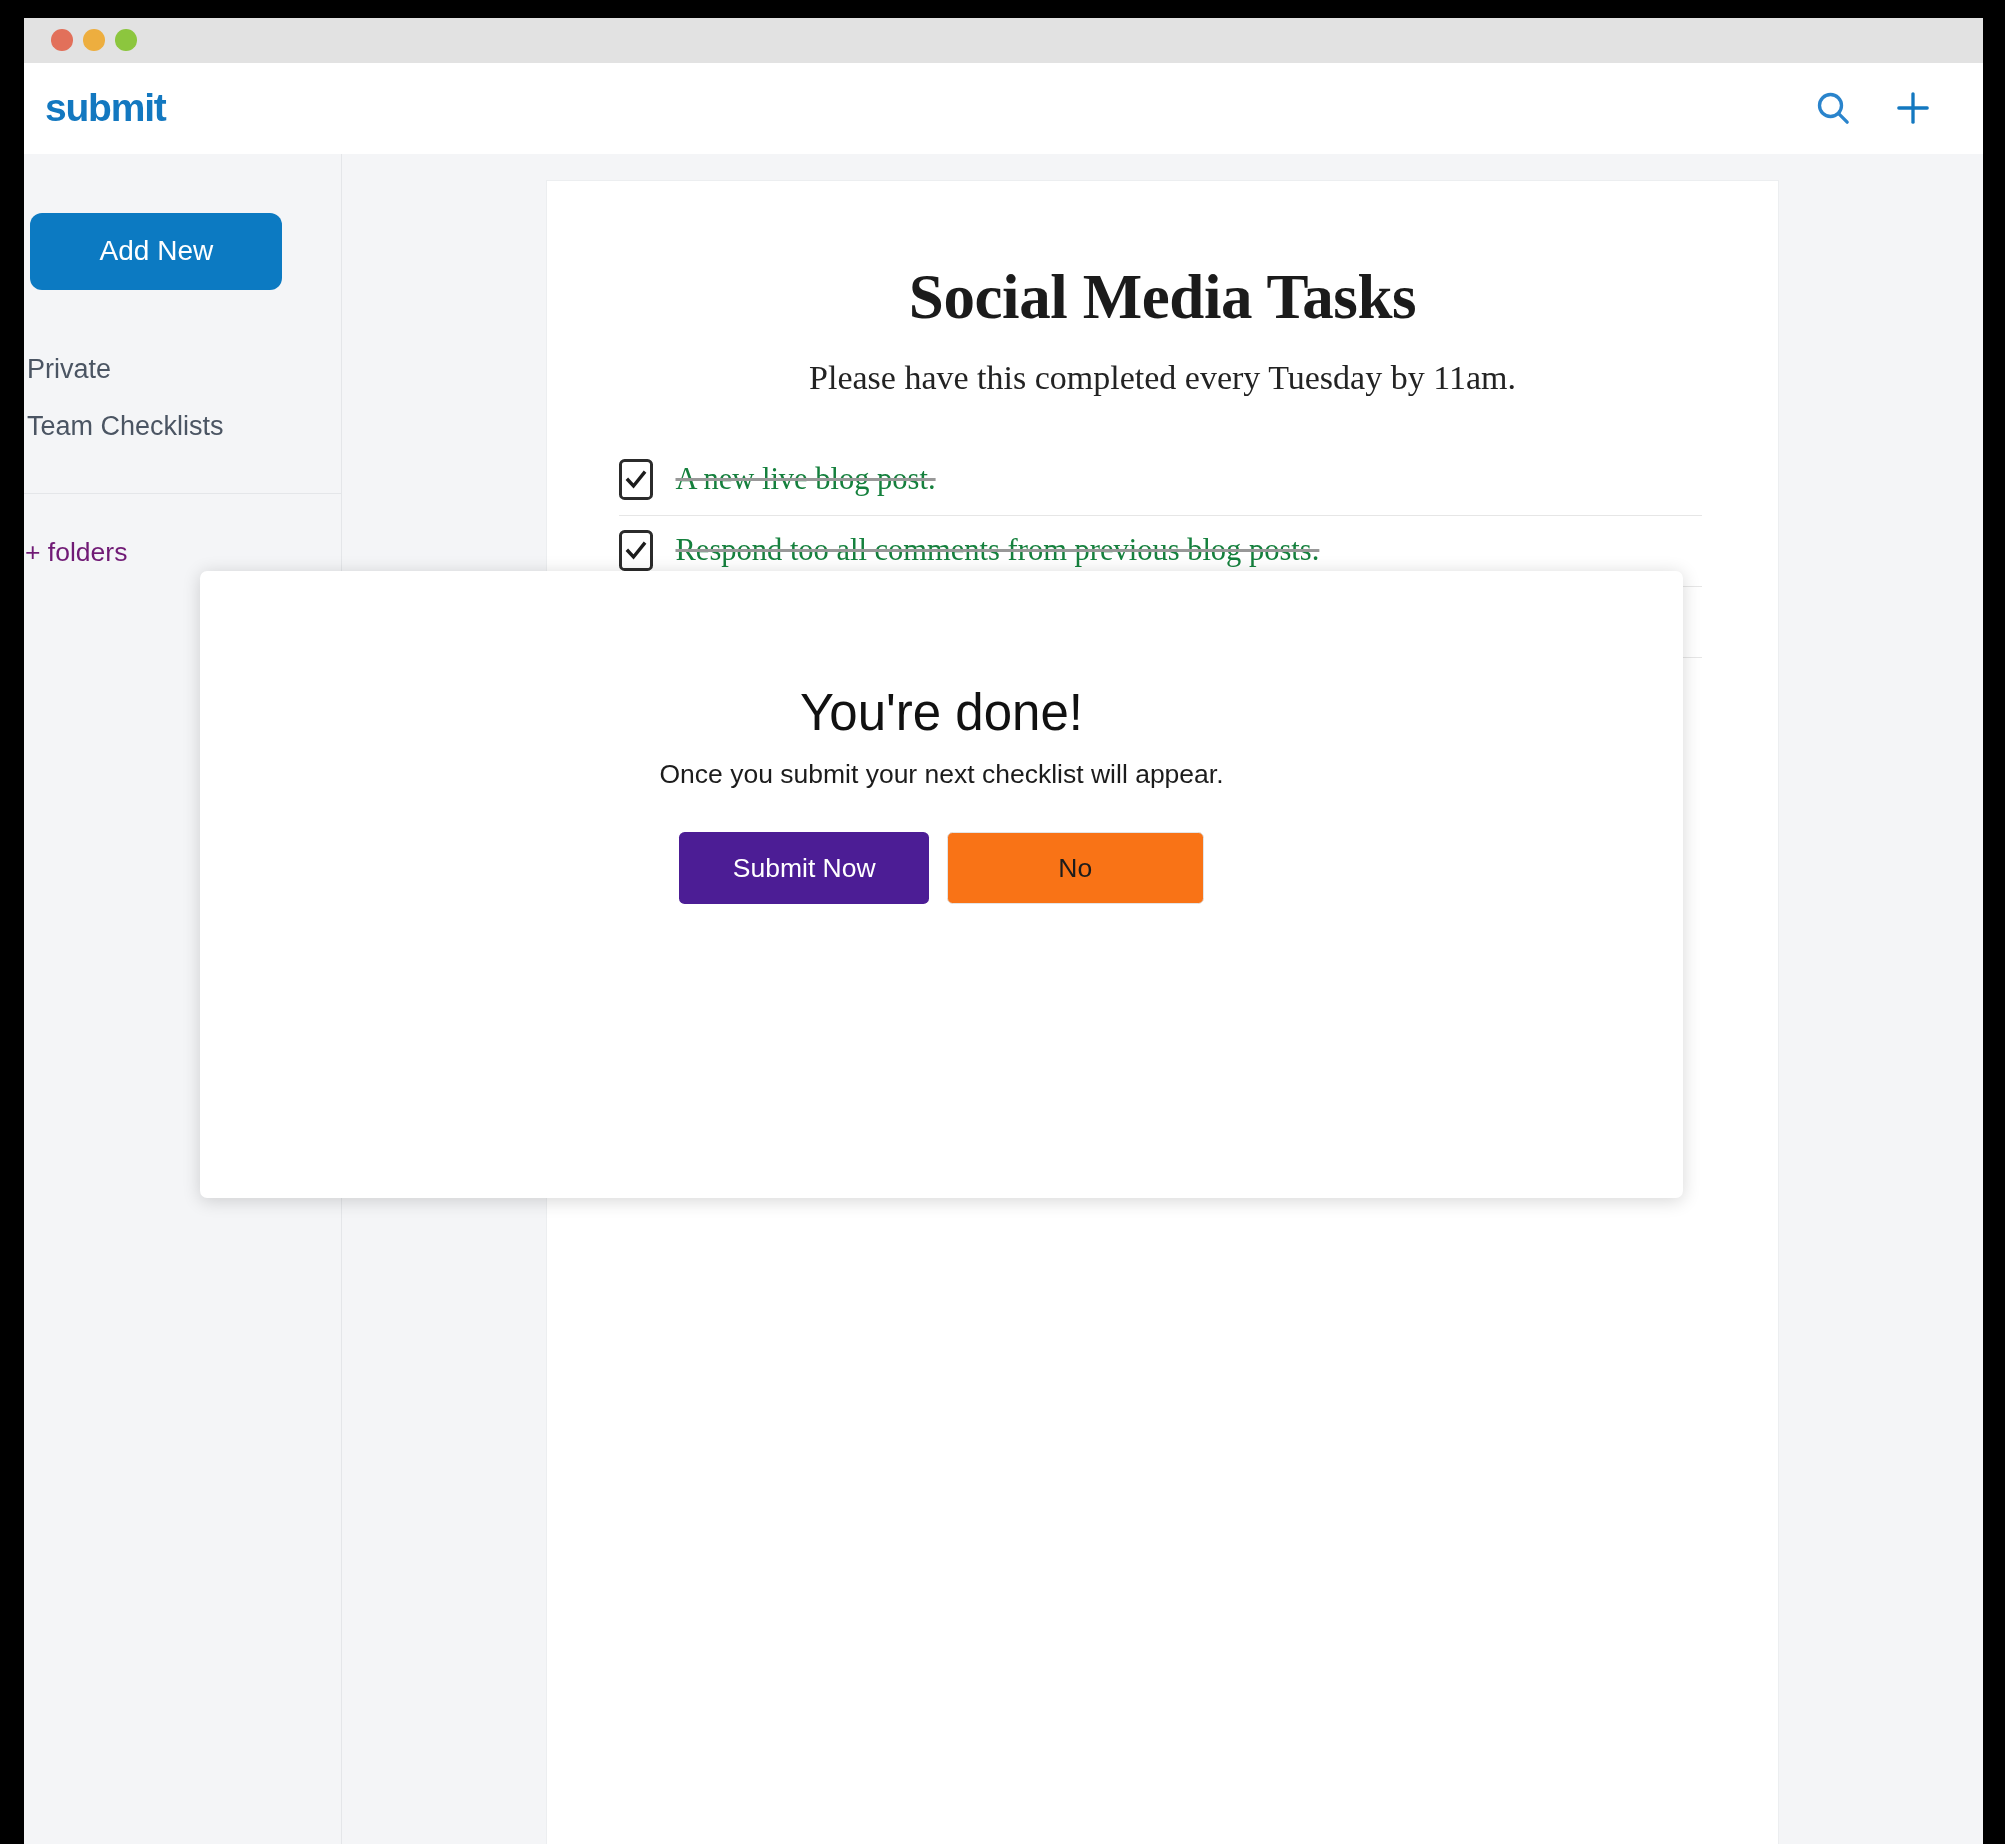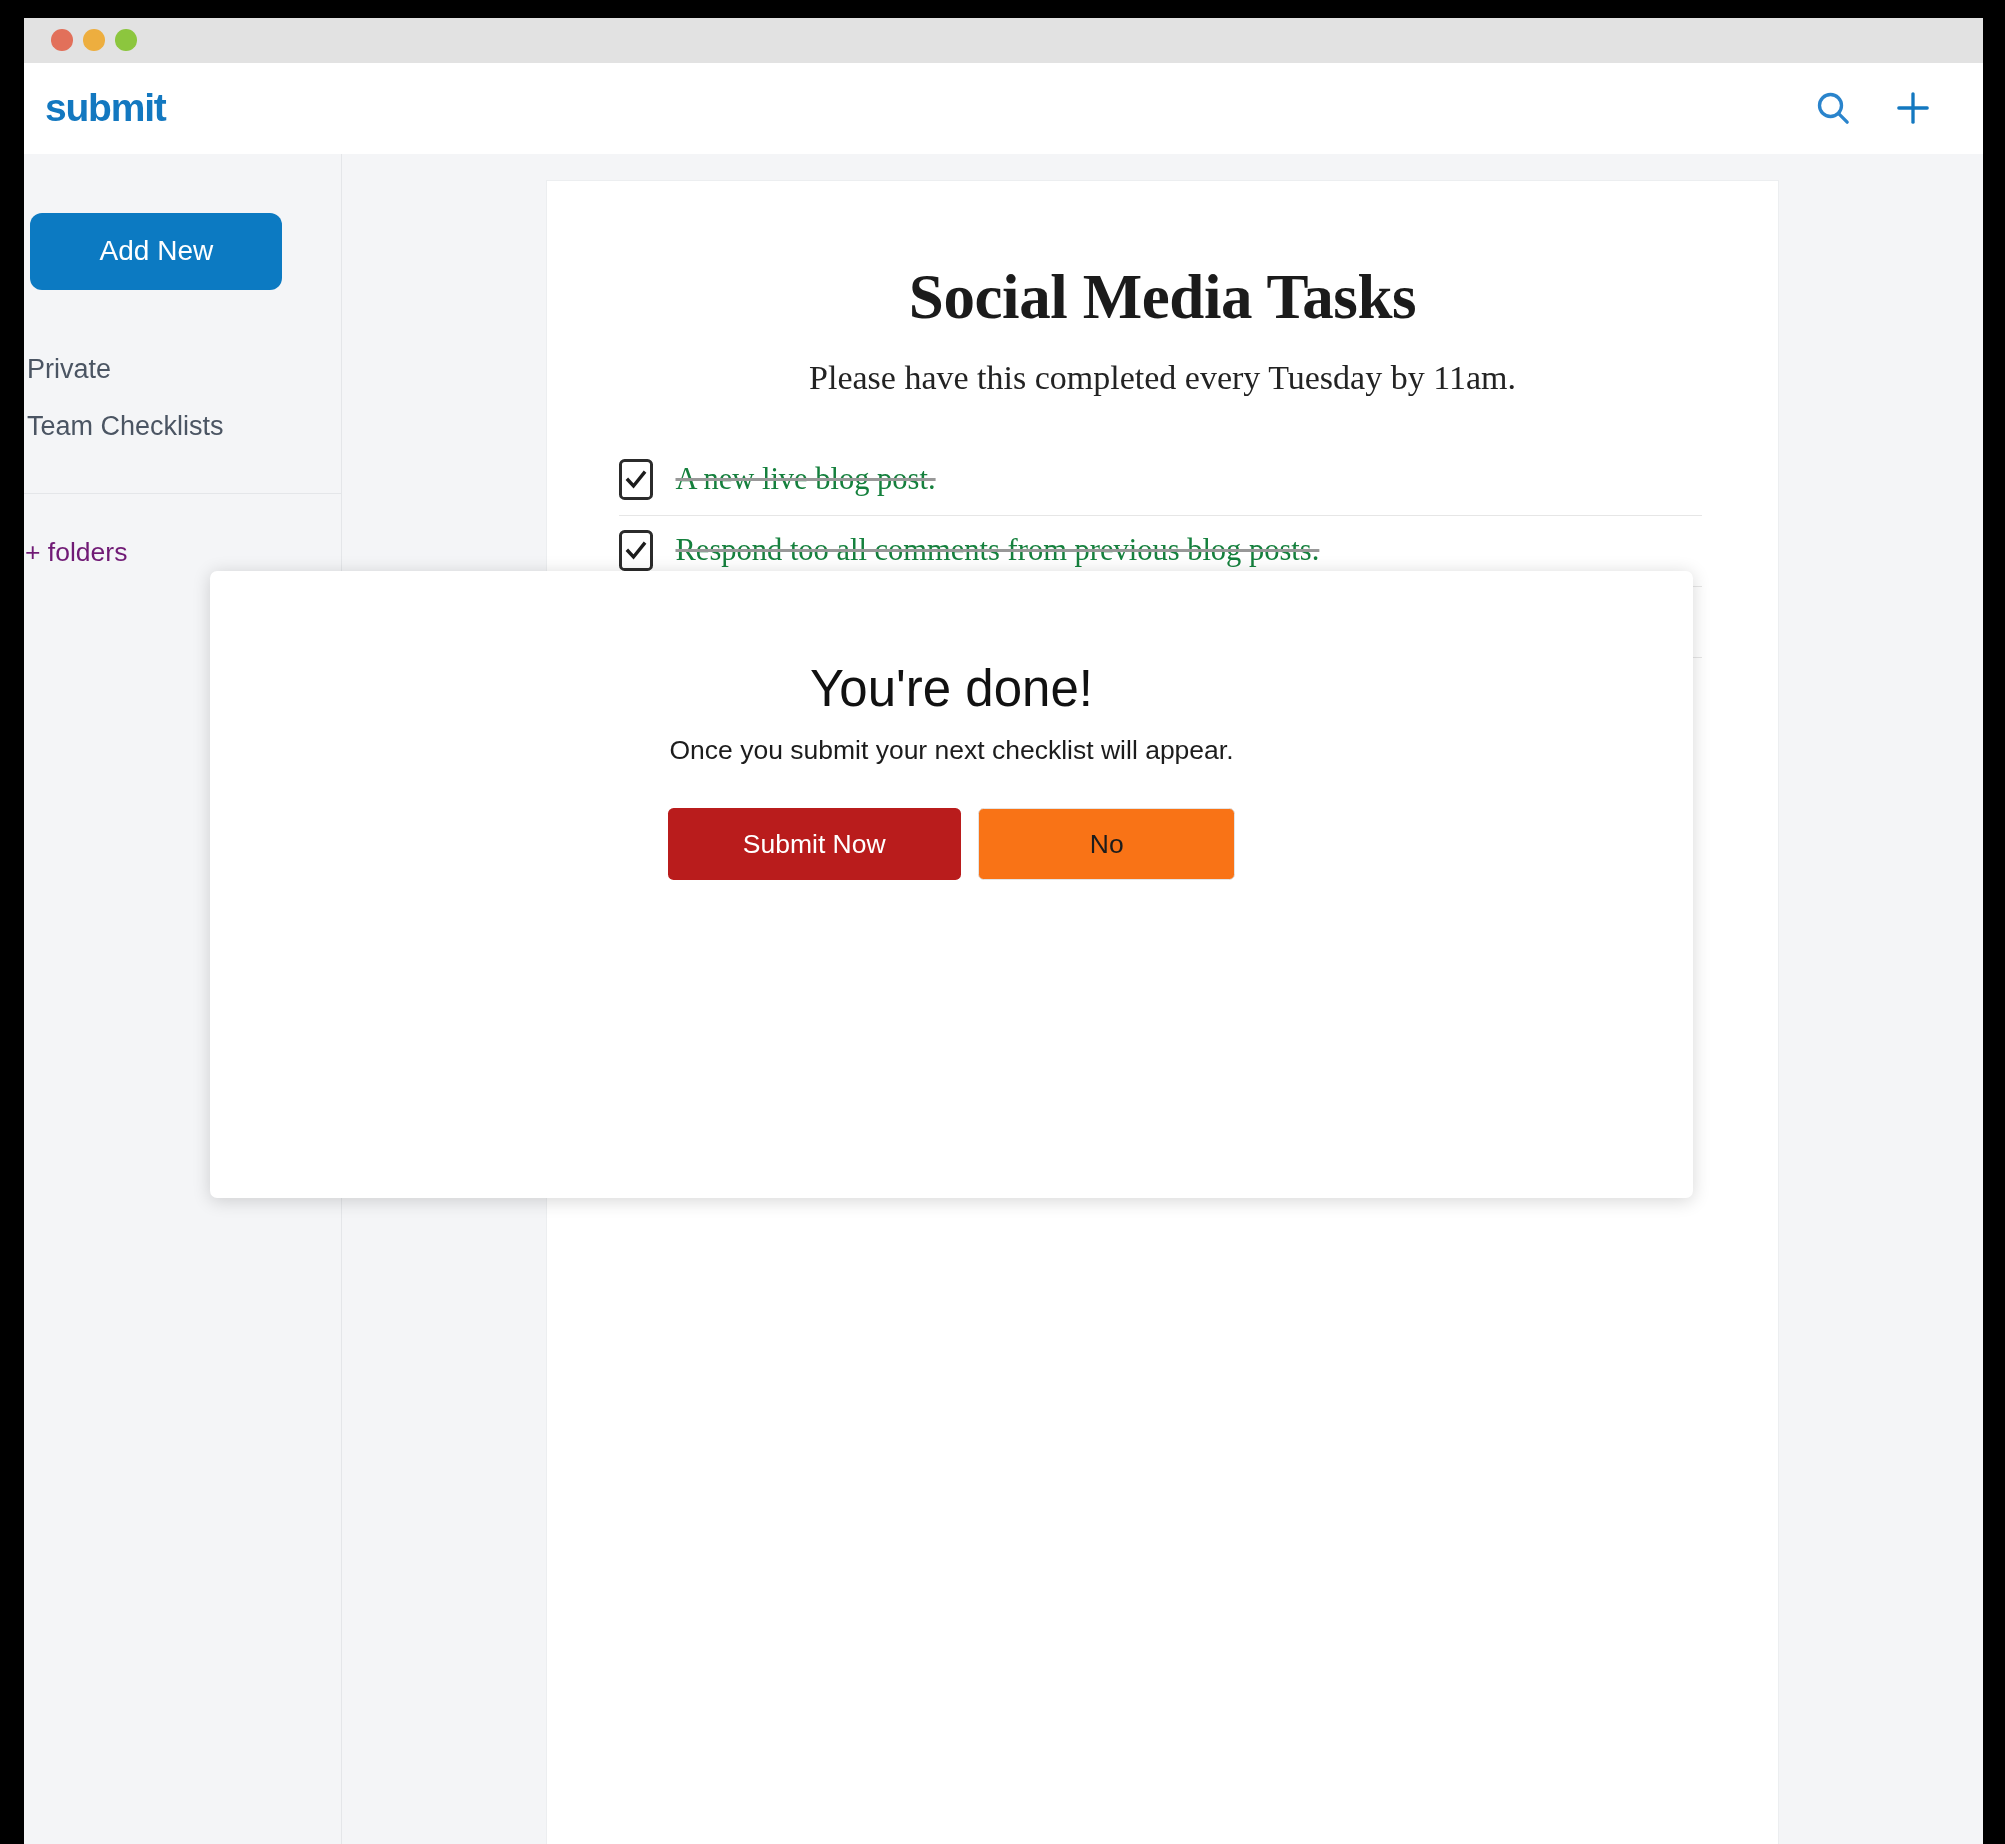--- a/index.html
+++ b/index.html
@@ -164,32 +164,32 @@
   }
 
   
   .modal-overlay {
     position: absolute;
     left: 0; top: 0; right: 0; bottom: 0;
     pointer-events: none;
   }
   .modal {
     position: absolute;
-    left: 186px;
+    left: 176px;
     top: 417px;
     width: 1483px;
     height: 627px;
     background: #ffffff;
     border-radius: 7.2px;
     box-shadow: 0 2.4px 17.6px rgba(0,0,0,0.16);
     pointer-events: auto;
     display: flex;
     flex-direction: column;
     align-items: center;
-    padding-top: 88px;
+    padding-top: 112px;
   }
   .modal-title {
     font-size: 51px;
     color: #111111;
     font-family: "Liberation Sans", sans-serif;
   }
   .modal-subtitle {
     font-size: 26.5px;
     color: #1c1c1c;
     margin-top: 17.6px;
@@ -204,22 +204,22 @@
     font-size: 26.5px;
     font-family: "Liberation Sans", sans-serif;
     border-radius: 5.6px;
     cursor: pointer;
     height: 72px;
     display: flex;
     align-items: center;
     justify-content: center;
   }
   .btn-submit {
-    width: 293px;
-    background: #b91c1c;
+    width: 250px;
+    background: #4c1d95;
     color: #ffffff;
     border: none;
     text-align: center;
   }
   .btn-no {
     width: 257px;
     background: #f97316;
     color: #1c1c1c;
     border: 1.6px solid #e4e4e4;
   }

